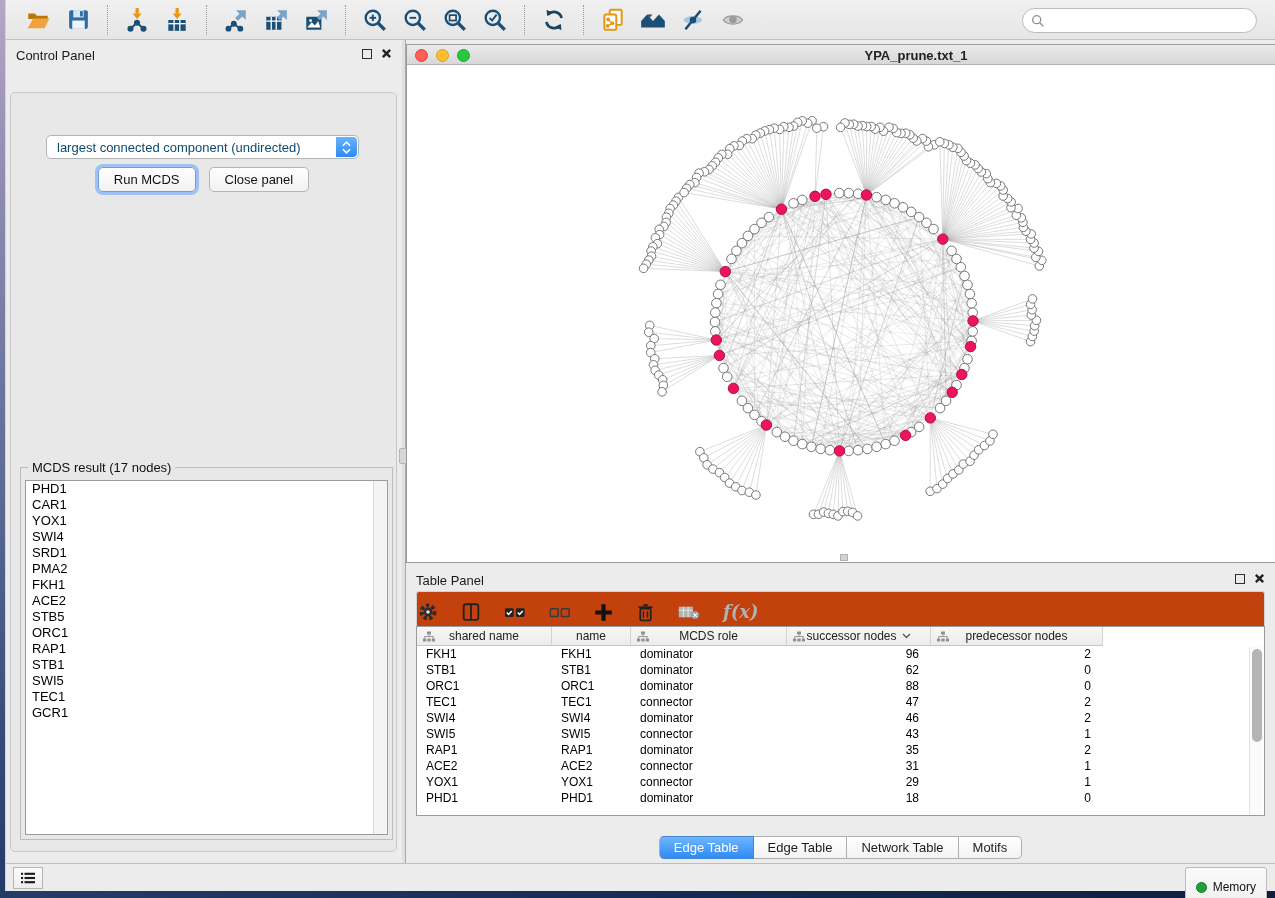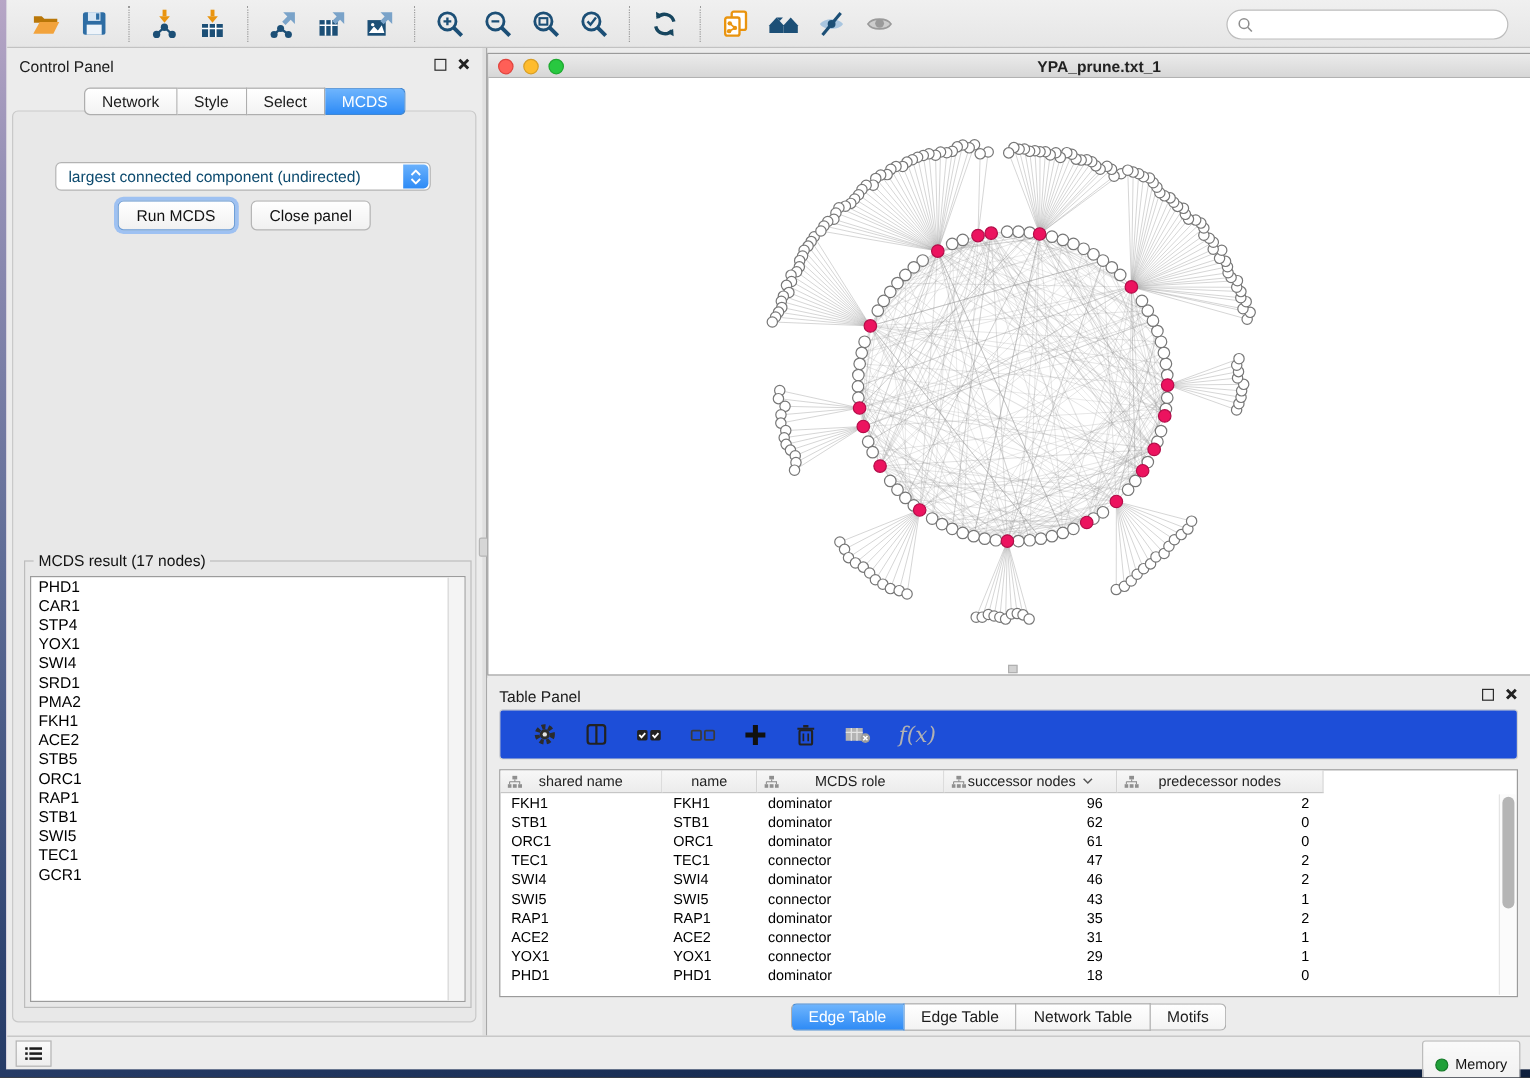--- a/index.html
+++ b/index.html
@@ -53,24 +53,24 @@
   .net-frame{position:absolute;left:400px;top:44px;width:870px;height:519px;border:1px solid #9b9b9b;background:#fff;}
   .net-titlebar{position:absolute;left:0;top:0;right:0;height:20px;background:linear-gradient(#ebebeb,#d7d7d7);
     border-bottom:1px solid #b2b2b2;}
   .tl{position:absolute;top:4px;width:13px;height:13px;border-radius:50%;}
   .net-title{position:absolute;left:509px;top:3px;transform:translateX(-50%);font-size:13px;font-weight:bold;color:#222;white-space:nowrap;}
   .net-canvas{position:absolute;left:0;top:21px;}
   .h-grip{position:absolute;left:433px;bottom:1px;width:8px;height:7px;background:#d2d2d2;border:1px solid #b0b0b0;}
 
   
   .table-panel{position:absolute;left:400px;top:565px;right:0;bottom:28px;background:#ececec;}
-  .tp-toolbar{position:absolute;left:10px;right:10px;top:26px;height:42px;background:#1d4ed8;border:1px solid #d2d2d2;
-    border-radius:3px;display:flex;align-items:center;gap:21px;padding-left:26px;}
+  .tp-toolbar{position:absolute;left:10px;right:10px;top:26px;height:42px;background:#c2410c;border:1px solid #d2d2d2;
+    border-radius:3px;display:flex;align-items:center;gap:21px;font-weight:bold;}
   .tp-toolbar .tico{display:flex;align-items:center;justify-content:center;}
-  .tp-table{position:absolute;left:10px;right:10px;top:76px;height:190px;background:#fff;border:1px solid #9b9b9b;overflow:hidden;}
+  .tp-table{position:absolute;left:10px;right:10px;top:61px;height:190px;background:#fff;border:1px solid #9b9b9b;overflow:hidden;}
   .thead{display:flex;height:19px;}
   .th{height:19px;background:linear-gradient(#f7f7f7,#ececec);border-right:1px solid #d4d4d4;border-bottom:1px solid #c6c6c6;
     font-size:12px;color:#222;display:flex;align-items:center;justify-content:center;gap:5px;position:relative;}
   .th .hicon{position:absolute;left:6px;top:4px;}
   .tr{display:flex;height:16px;}
   .td{font-size:12px;color:#000;line-height:16px;white-space:nowrap;overflow:hidden;}
   .td.c0{padding-left:9px;}
   .td.c1{padding-left:9px;}
   .td.c2{padding-left:9px;}
   .td.c3,.td.c4{text-align:right;padding-right:12px;}
@@ -242,26 +242,20 @@
   </div>
 
   <div class="control-panel">
     <div class="panel-title">Control Panel</div>
     <div class="win-icons">
       <div class="float-ic"></div>
       <svg width="11" height="11" viewBox="0 0 12 12">
             <path d="M2 2l8 8M10 2l-8 8" stroke="#222" stroke-width="2.6"></path>
           </svg>
     </div>
-    <div class="cp-tabbar">
-          <div class="seg">Network</div>
-          <div class="seg">Style</div>
-          <div class="seg">Select</div>
-          <div class="seg seg-active">MCDS</div>
-        </div>
     <div class="cp-content">
       <div class="criterion">
         <span>largest connected component (undirected)</span>
         <span class="stepper">
           <svg width="9" height="6" viewBox="0 0 10 6">
                 <path d="M1 5l4-4 4 4" fill="none" stroke="#fff" stroke-width="1.8"></path>
               </svg>
           <svg width="9" height="6" viewBox="0 0 10 6">
                 <path d="M1 1l4 4 4-4" fill="none" stroke="#fff" stroke-width="1.8"></path>
               </svg>
@@ -270,21 +264,20 @@
       <div class="btn-row">
         <div class="mac-btn focus-ring">Run MCDS</div>
         <div class="mac-btn">Close panel</div>
       </div>
       <div class="groupbox">
         <div class="legend">MCDS result (17 nodes)</div>
         <div class="result-list">
           <div class="result-scroll"></div>
         <div class="result-item">PHD1</div>
               <div class="result-item">CAR1</div>
-              <div class="result-item">STP4</div>
               <div class="result-item">YOX1</div>
               <div class="result-item">SWI4</div>
               <div class="result-item">SRD1</div>
               <div class="result-item">PMA2</div>
               <div class="result-item">FKH1</div>
               <div class="result-item">ACE2</div>
               <div class="result-item">STB5</div>
               <div class="result-item">ORC1</div>
               <div class="result-item">RAP1</div>
               <div class="result-item">STB1</div>
@@ -1194,21 +1187,21 @@
               <div class="td c0" style="width: 135px;">STB1</div>
               <div class="td c1" style="width: 79px;">STB1</div>
               <div class="td c2" style="width: 156px;">dominator</div>
               <div class="td c3" style="width: 144px;">62</div>
               <div class="td c4" style="width: 172px;">0</div>
             </div>
             <div class="tr">
               <div class="td c0" style="width: 135px;">ORC1</div>
               <div class="td c1" style="width: 79px;">ORC1</div>
               <div class="td c2" style="width: 156px;">dominator</div>
-              <div class="td c3" style="width: 144px;">61</div>
+              <div class="td c3" style="width: 144px;">88</div>
               <div class="td c4" style="width: 172px;">0</div>
             </div>
             <div class="tr">
               <div class="td c0" style="width: 135px;">TEC1</div>
               <div class="td c1" style="width: 79px;">TEC1</div>
               <div class="td c2" style="width: 156px;">connector</div>
               <div class="td c3" style="width: 144px;">47</div>
               <div class="td c4" style="width: 172px;">2</div>
             </div>
             <div class="tr">

